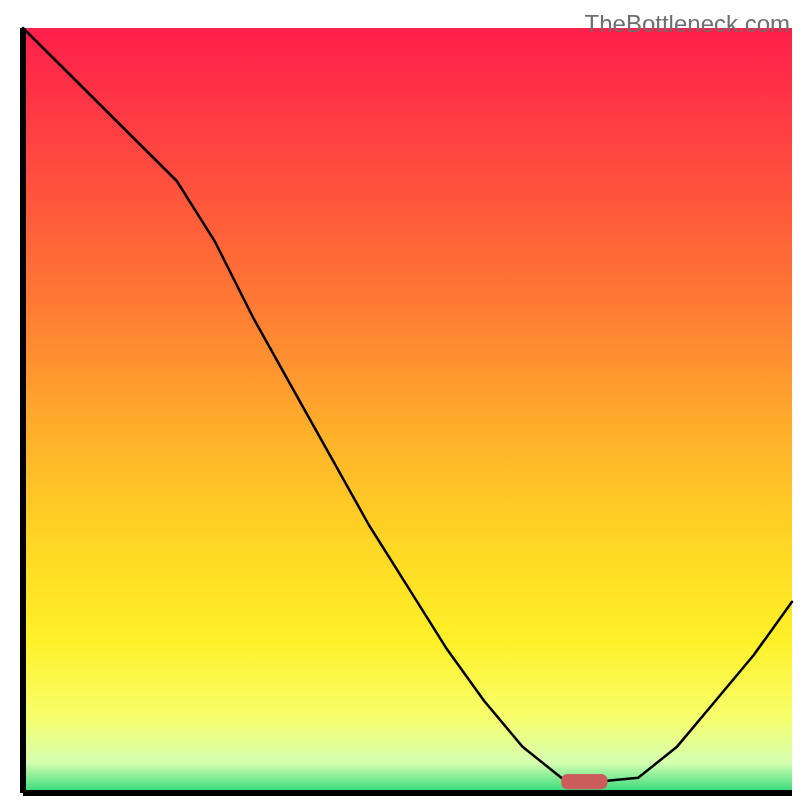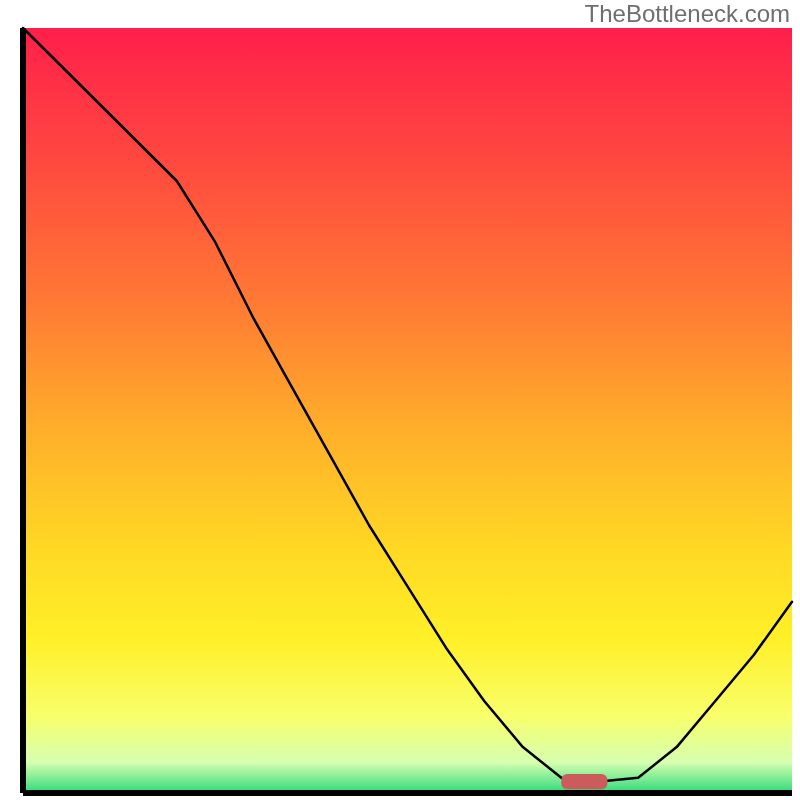--- a/index.html
+++ b/index.html
@@ -10,21 +10,21 @@
     background: #ffffff;
     overflow: hidden;
   }
   .chart-container {
     position: relative;
     width: 800px;
     height: 800px;
   }
   .watermark {
     position: absolute;
-    top: 0;
+    top: 10px;
     right: 10px;
     font-family: Arial, Helvetica, sans-serif;
     font-size: 24px;
     font-weight: 500;
     color: #6e6e6e;
     z-index: 10;
     user-select: none;
   }
   svg.plot {
     position: absolute;

